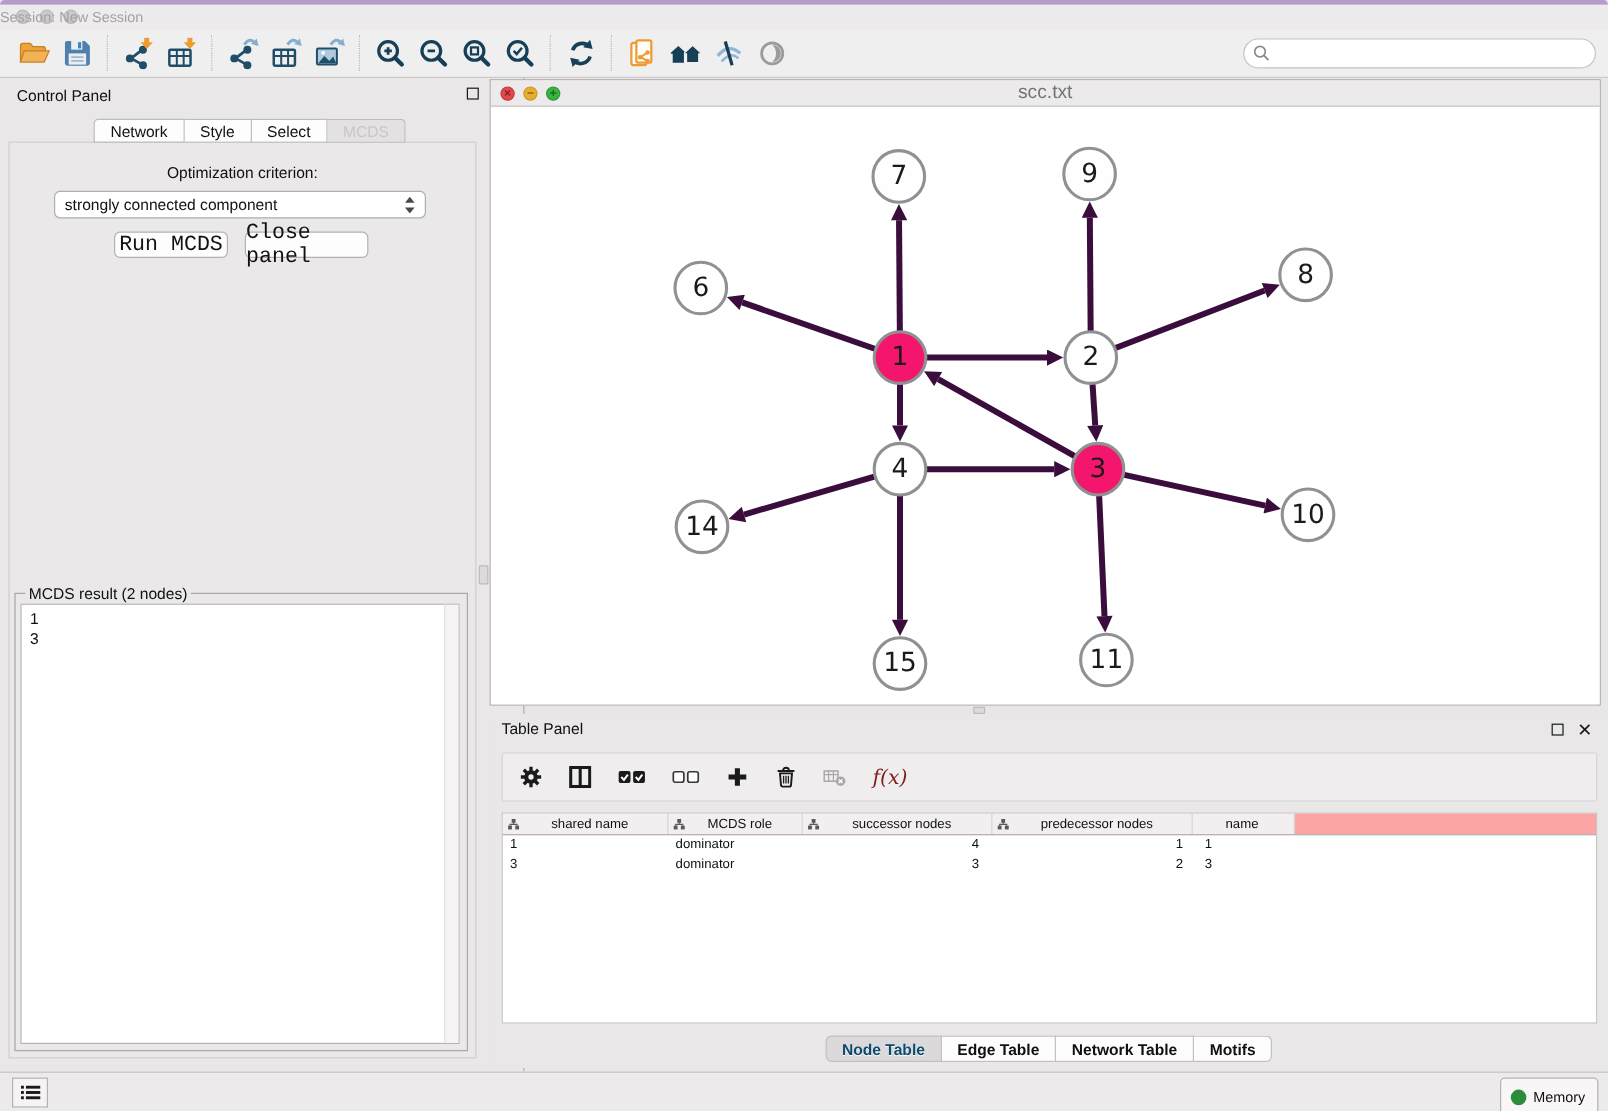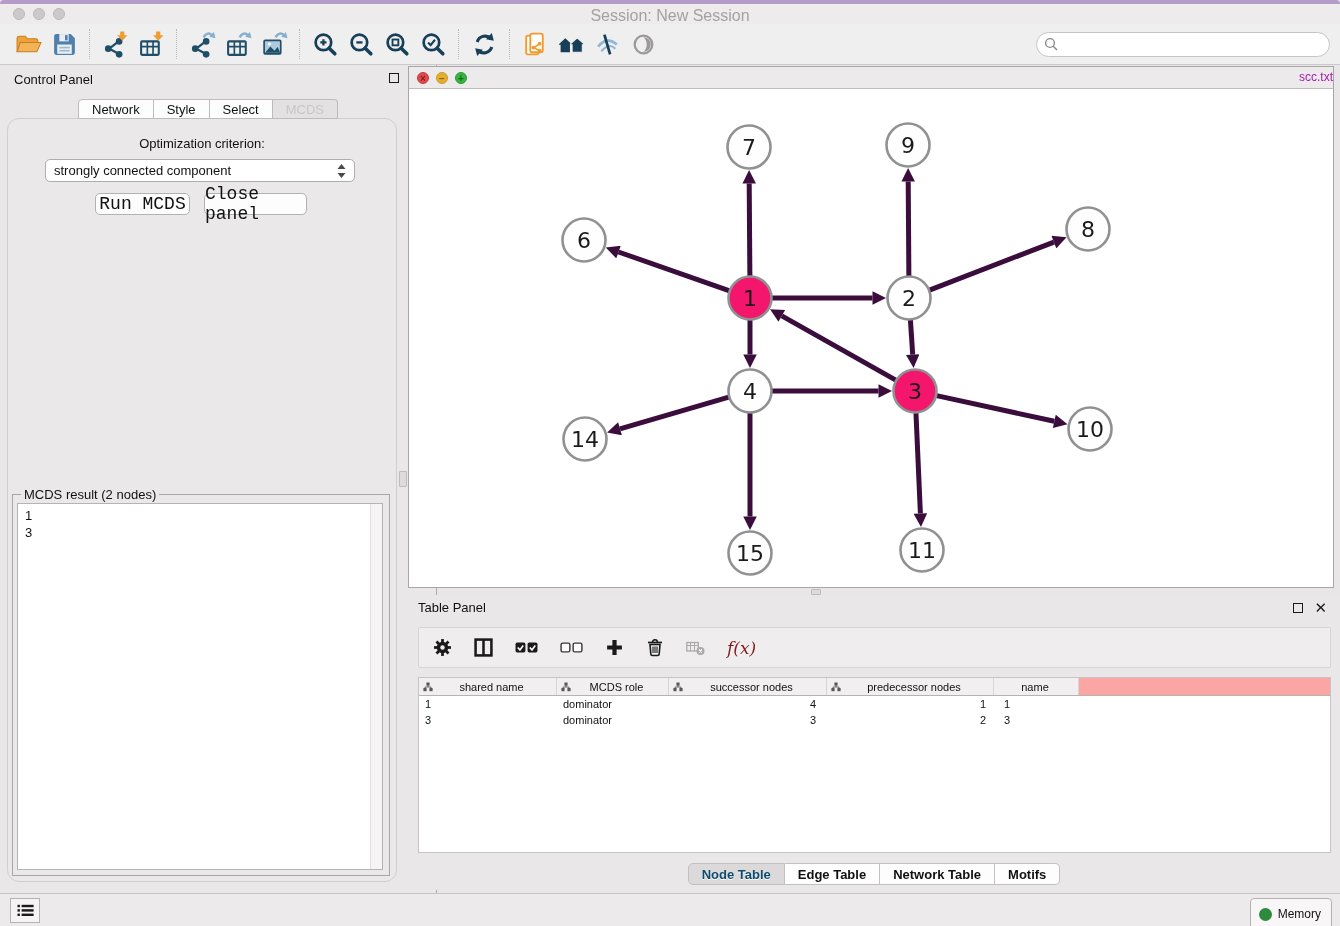--- a/index.html
+++ b/index.html
@@ -5,57 +5,57 @@
   *{margin:0;padding:0;box-sizing:border-box}
   html,body{width:1340px;height:926px}
   body{font-family:"Liberation Sans",sans-serif;background:#E8E6E6;position:relative;overflow:hidden;color:#111}
   svg{display:block}
 
   
   .accent{position:absolute;top:0;left:0;width:1340px;height:4px;background:#B49BC9;border-radius:6px 6px 0 0}
   .titlebar{position:absolute;top:4px;left:0;width:1340px;height:20px;background:#EDEBEB}
   .tl{position:absolute;top:4px;left:13px;display:flex;gap:8px}
   .tl span{width:12px;height:12px;border-radius:50%;background:#CBC9C9;border:1px solid #BAB8B8}
-  .apptitle{position:absolute;top:3px;left:0;width:100%;text-align:center;font-size:16px;color:#A4A1A1}
+  .apptitle{position:absolute;top:3px;left:0;width:100%;font-size:12px;color:#A4A1A1}
 
   .toolbar{position:absolute;top:24px;left:0;width:1340px;height:41px;background:#F0EFEF;border-bottom:1px solid #CBC9C9;display:flex;align-items:center;padding:0 10px}
   .tb-icon{width:32px;height:32px;display:flex;align-items:center;justify-content:center;margin:0 2px;cursor:default}
   .tb-sep{width:1px;height:30px;border-left:1px dotted #B9B7B7;margin:0 7px}
   .ic{width:27px;height:27px}
   .searchbox{margin-left:auto;width:294px;height:25px;background:#fff;border:1px solid #C6C4C4;border-radius:13px;display:flex;align-items:center;padding:0 7px}
   .searchbox input{border:none;outline:none;flex:1;font-size:12px;background:transparent;font-family:"Liberation Sans",sans-serif}
 
   
   .control-panel{position:absolute;left:0;top:65px;width:437px;height:828px;background:#E9E7E7;border-right:1px solid #ADABAB}
   .cp-title{position:absolute;left:14px;top:7px;font-size:13px}
   .panel-icons{position:absolute;right:13px;top:8px;display:flex;gap:11px;align-items:center}
   .float-icon{width:10px;height:10px;border:1.6px solid #1A1A1A;background:transparent}
   .close-icon{font-size:15px;font-weight:bold;color:#1A1A1A;line-height:10px;font-family:"DejaVu Sans",sans-serif}
   .cp-tabs{position:absolute;top:34px;left:78px;display:flex;z-index:2}
   .cp-tab{height:20px;padding:0 13px;background:#FDFDFD;border:1px solid #BDBBBB;border-left:none;font-size:13px;display:flex;align-items:center;color:#111}
   .cp-tab:first-child{border-left:1px solid #BDBBBB;border-radius:4px 0 0 0}
   .cp-tab:last-child{border-radius:0 4px 0 0}
   .cp-tab.active{background:#E3E1E1;color:#C8C6C6}
-  .cp-card{position:absolute;top:53px;left:7px;width:390px;height:764px;background:#EAE8E8;border:1px solid #D0CECE;border-radius:12px}
+  .cp-card{position:absolute;top:53px;left:7px;width:390px;height:764px;background:#EAE8E8;border:1px solid #D0CECE;border-radius:0}
   .opt-label{position:absolute;top:17px;left:0;width:100%;text-align:center;font-size:13px}
   .combo{position:absolute;left:37px;top:40px;width:310px;height:23px;background:#fff;border:1px solid #AFADAD;border-radius:5px;display:flex;align-items:center;padding:0 8px;font-size:13px}
   .combo .stepper{margin-left:auto}
   .btn{position:absolute;height:22px;background:#FDFDFD;border:1px solid #B3B1B1;border-radius:5px;font-size:18px;display:flex;align-items:center;justify-content:center;font-family:Liberation Mono, monospace}
   .btn-run{left:87px;top:74px;width:95px}
   .btn-close{left:196px;top:74px;width:103px}
   .result-fieldset{position:absolute;left:4px;top:375px;width:378px;height:382px;border:1px solid #A8A6A6}
   .result-legend{position:absolute;top:-8px;left:8px;background:#EAE8E8;padding:0 3px;font-size:13px}
   .result-area{position:absolute;left:4px;right:6px;top:8px;bottom:5px;background:#fff;border:1px solid #B5B3B3}
   .result-text{position:absolute;left:0;top:0;right:13px;bottom:0;padding:3px 7px;font-size:13px;line-height:17px;white-space:pre-line}
   .result-scroll{position:absolute;right:0;top:0;bottom:0;width:12px;background:#F6F4F4;border-left:1px solid #E2E0E0}
 
   
   .net-window{position:absolute;left:408px;top:66px;width:926px;height:522px;background:#fff;border:1px solid #A8A6A6}
   .net-titlebar{height:22px;background:#ECEAEA;border-bottom:1px solid #BEBCBC;position:relative}
-  .net-title{text-align:right;font-size:12px;line-height:21px;color:#a21caf}
+  .net-title{text-align:center;font-size:16px;line-height:21px;color:#737373}
   .mac-dots{position:absolute;left:8px;top:5px;display:flex;gap:7px}
   .dot{width:12px;height:12px;border-radius:50%;font-size:10px;line-height:11px;text-align:center;color:rgba(60,20,20,.65);font-weight:bold}
   .dot.red{background:#E4484B;border:1px solid #C63A3E}
   .dot.yellow{background:#E6AE2F;border:1px solid #CD992A;color:rgba(90,60,0,.7)}
   .dot.green{background:#37B33F;border:1px solid #2E9A38;color:rgba(0,60,0,.6)}
   .net-canvas{position:relative;width:924px;height:498px;background:#fff;overflow:hidden}
 
   .splitter-v{position:absolute;left:399px;top:471px;width:8px;height:16px;background:#DCDADA;border:1px solid #BDBBBB;border-radius:1px}
   .splitter-h{position:absolute;left:811px;top:589px;width:10px;height:6px;background:#DCDADA;border:1px solid #BDBBBB;border-radius:1px}
 

